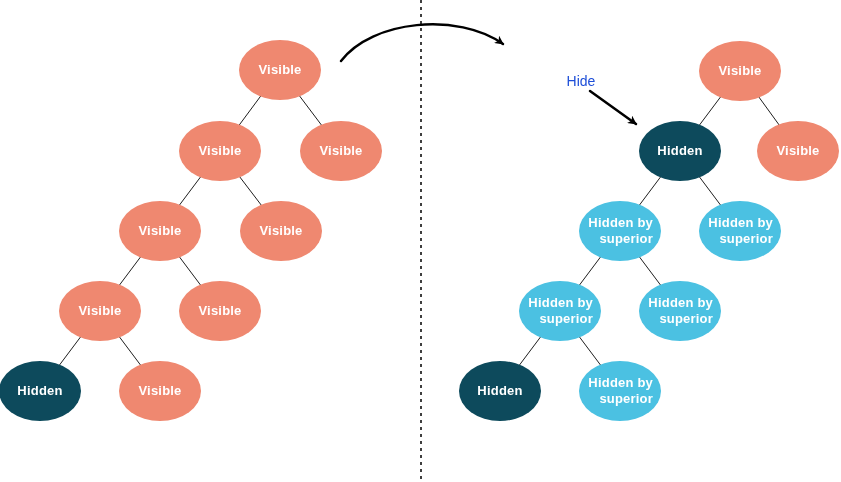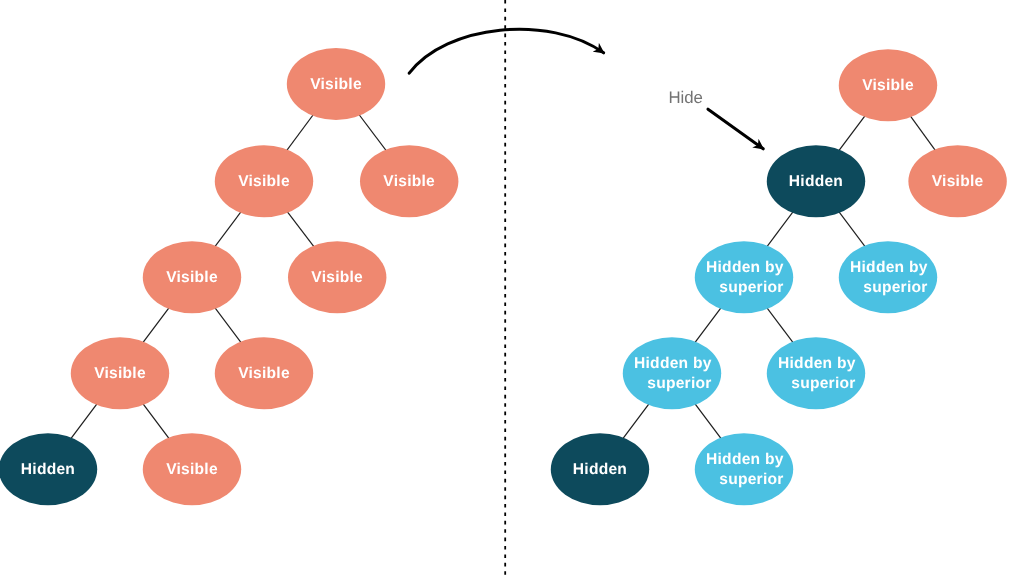--- a/index.html
+++ b/index.html
@@ -33,23 +33,24 @@
     letter-spacing: 0.2px;
     padding: 0 8px;
     box-sizing: border-box;
     z-index: 2;
   }
   .hide-label {
     position: absolute;
     left: 557px;
     top: 73px;
     width: 48px;
+    text-align: center;
     font-size: 14px;
     font-weight: 400;
-    color: #737373;
+    color: #1d4ed8;
     z-index: 3;
   }
 </style>
 </head>
 <body>
 
 <div class="canvas">
 
   <svg class="wires" viewBox="0 0 841 482">
     <defs>

